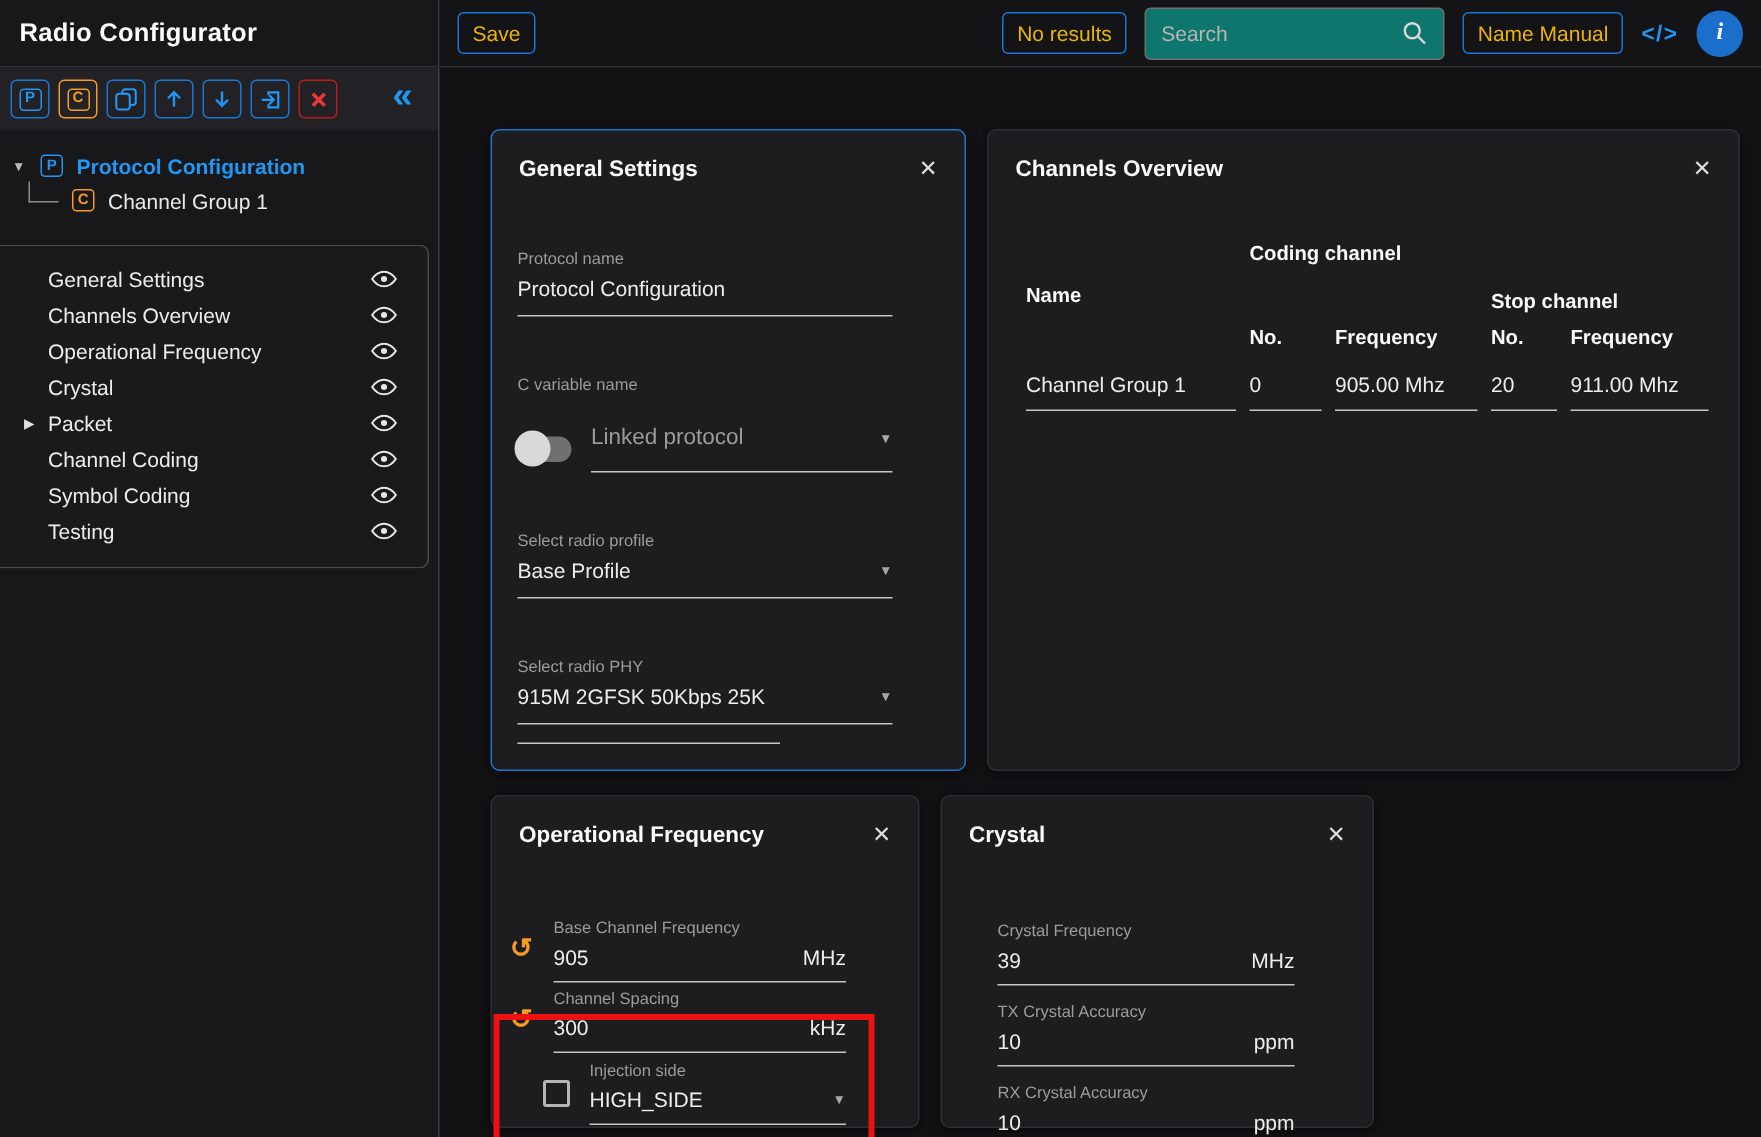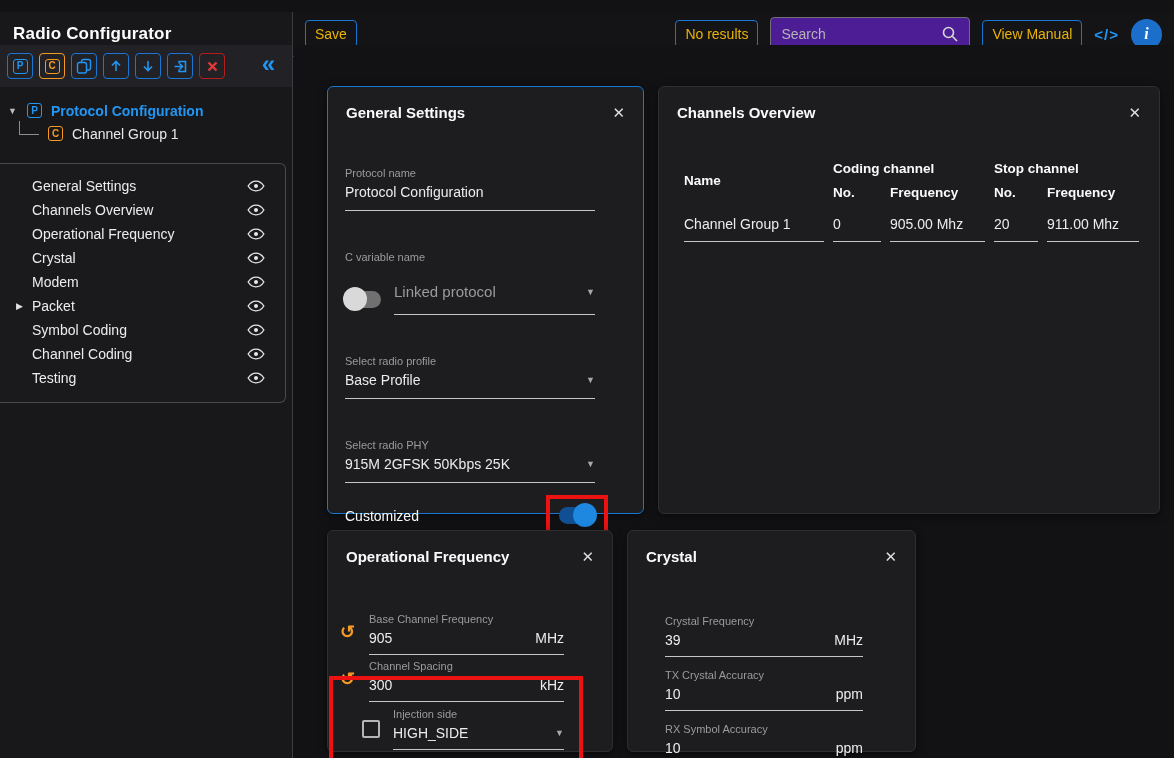--- a/index.html
+++ b/index.html
@@ -1,30 +1,30 @@
 <!DOCTYPE html>
 <html><head>
 <meta charset="utf-8">
 <style>
   * { margin:0; padding:0; box-sizing:border-box; }
   html,body { width:1174px; height:758px; overflow:hidden; background:#121215;
     font-family:"Liberation Sans", sans-serif; color:#e8e8e8; }
 
   
-  .topbar { position:absolute; top:12px; left:0; right:0; height:45px; display:flex; }
+  .topbar { position:absolute; top:0; left:0; right:0; height:45px; display:flex; }
   .topbar-left { width:293px; background:#18181b; border-right:1px solid #3c3c40;
     border-bottom:1px solid #333337; display:flex; align-items:center; padding-left:13px; }
   .app-title { font-size:17px; font-weight:bold; color:#fdfdfd; letter-spacing:.2px; }
   .topbar-right { flex:1; background:#141417; border-bottom:1px solid #333337;
     display:flex; align-items:center; padding:0 12px; gap:12px; }
   .btn-outline { color:#eab308; border:1px solid #1976d2; border-radius:4px; background:transparent;
     padding:5px 9px; font-size:14px; font-family:inherit; cursor:pointer; white-space:nowrap; }
   .spacer { flex:1; }
   .searchbox { width:200px; height:35px; border:1px solid #6f6f74; border-radius:4px;
-    background:#4c1d95; display:flex; align-items:center; padding:0 10px; gap:8px; }
+    background:#0f766e; display:flex; align-items:center; padding:0 10px; gap:8px; }
   .searchbox input { flex:1; background:transparent; border:none; outline:none; color:#d5d5d5;
     font-size:14px; font-family:inherit; min-width:0; }
   .searchbox input::placeholder { color:#b5b5b5; }
   .code-icon { color:#2196f3; font-size:15px; font-weight:bold; letter-spacing:1px; cursor:pointer; }
   .info-btn { width:31px; height:31px; border-radius:50%; background:#1b6ec9; color:#fff;
     display:flex; align-items:center; justify-content:center; font-size:16px; font-weight:bold;
     font-style:italic; font-family:"Liberation Serif", serif; cursor:pointer; }
 
   
   .sidebar { position:absolute; top:45px; left:0; width:293px; bottom:0; background:#18181b;
@@ -93,21 +93,21 @@
   .cust-label { font-size:14px; color:#fafafa; }
   .red-wrap { border:4px solid #ec1212; padding:8px 9px; display:flex; margin-right:-13px; }
   .cust-underline { border-bottom:1px solid #c6c6c6; width:175px; margin-top:3px; }
 
   
   .co-table { margin:40px 25px 0 25px; display:grid;
     grid-template-columns:140px 48px 95px 44px 92px; column-gap:9px; font-size:13.5px; }
   .co-h { font-weight:bold; color:#fafafa; }
   .h-name { grid-column:1; grid-row:1/3; align-self:center; }
   .h-start { grid-column:2/4; grid-row:1; padding-bottom:9px; }
-  .h-stop  { grid-column:4/6; grid-row:1; padding-bottom:9px; }
+  .h-stop  { grid-column:4/6; grid-row:1; padding-bottom:9px;margin-top:32px; }
   .h-sub { grid-row:2; }
   .co-cell { grid-row:3; margin-top:16px; padding-bottom:9px; border-bottom:1px solid #c6c6c6;
     font-size:14px; color:#ececec; }
 
   
   .of-fields { padding:0 48px 0 12px; margin-top:48px; position:relative; }
   .of-row { display:flex; align-items:flex-start; gap:9px; margin-bottom:5px; }
   .reset-icon { color:#f59a23; font-size:18px; font-weight:bold; width:20px; margin-top:10px;
     line-height:1; cursor:pointer; }
   .of-field { flex:1; }
@@ -137,21 +137,21 @@
     <button class="btn-outline">No results</button>
     <div class="searchbox">
       <input type="text" placeholder="Search" style="">
       <span>
         <svg class="icon" width="18" height="18" viewBox="0 0 18 18">
             <circle cx="7.5" cy="7.5" r="5" fill="none" stroke="#d8d8d8" stroke-width="1.6"></circle>
             <line x1="11.3" y1="11.3" x2="16" y2="16" stroke="#d8d8d8" stroke-width="1.6"></line>
           </svg>
       </span>
     </div>
-    <button class="btn-outline">View Manual</button>
+    <button class="btn-outline">Name Manual</button>
     <span class="code-icon">&lt;/&gt;</span>
     <span class="info-btn">i</span>
   </div>
 </div>
 
 <div class="sidebar">
 
   <div class="side-toolbar">
     <div class="tool-btn">
       <span class="badge blue">P</span>
@@ -247,52 +247,42 @@
       <span class="nav-caret"></span>
       <span class="nav-label">Crystal</span>
       <span class="eye-btn">
           <svg class="icon" width="18" height="14" viewBox="0 0 24 16">
             <path d="M12 1.5C6.5 1.5 2.6 6.3 1.5 8c1.1 1.7 5 6.5 10.5 6.5S21.4 9.7 22.5 8C21.4 6.3 17.5 1.5 12 1.5z" fill="none" stroke="#e6e6e6" stroke-width="1.8"></path>
             <circle cx="12" cy="8" r="2.7" fill="#e6e6e6"></circle>
           </svg>
         </span>
     </div>
     <div class="nav-row">
-      <span class="nav-caret"></span>
-      <span class="nav-label">Modem</span>
-      <span class="eye-btn">
-          <svg class="icon" width="18" height="14" viewBox="0 0 24 16">
-            <path d="M12 1.5C6.5 1.5 2.6 6.3 1.5 8c1.1 1.7 5 6.5 10.5 6.5S21.4 9.7 22.5 8C21.4 6.3 17.5 1.5 12 1.5z" fill="none" stroke="#e6e6e6" stroke-width="1.8"></path>
-            <circle cx="12" cy="8" r="2.7" fill="#e6e6e6"></circle>
-          </svg>
-        </span>
-    </div>
-    <div class="nav-row">
       <span class="nav-caret">▶</span>
       <span class="nav-label">Packet</span>
       <span class="eye-btn">
           <svg class="icon" width="18" height="14" viewBox="0 0 24 16">
             <path d="M12 1.5C6.5 1.5 2.6 6.3 1.5 8c1.1 1.7 5 6.5 10.5 6.5S21.4 9.7 22.5 8C21.4 6.3 17.5 1.5 12 1.5z" fill="none" stroke="#e6e6e6" stroke-width="1.8"></path>
             <circle cx="12" cy="8" r="2.7" fill="#e6e6e6"></circle>
           </svg>
         </span>
     </div>
     <div class="nav-row">
       <span class="nav-caret"></span>
+      <span class="nav-label">Channel Coding</span>
+      <span class="eye-btn">
+          <svg class="icon" width="18" height="14" viewBox="0 0 24 16">
+            <path d="M12 1.5C6.5 1.5 2.6 6.3 1.5 8c1.1 1.7 5 6.5 10.5 6.5S21.4 9.7 22.5 8C21.4 6.3 17.5 1.5 12 1.5z" fill="none" stroke="#e6e6e6" stroke-width="1.8"></path>
+            <circle cx="12" cy="8" r="2.7" fill="#e6e6e6"></circle>
+          </svg>
+        </span>
+    </div>
+    <div class="nav-row">
+      <span class="nav-caret"></span>
       <span class="nav-label">Symbol Coding</span>
-      <span class="eye-btn">
-          <svg class="icon" width="18" height="14" viewBox="0 0 24 16">
-            <path d="M12 1.5C6.5 1.5 2.6 6.3 1.5 8c1.1 1.7 5 6.5 10.5 6.5S21.4 9.7 22.5 8C21.4 6.3 17.5 1.5 12 1.5z" fill="none" stroke="#e6e6e6" stroke-width="1.8"></path>
-            <circle cx="12" cy="8" r="2.7" fill="#e6e6e6"></circle>
-          </svg>
-        </span>
-    </div>
-    <div class="nav-row">
-      <span class="nav-caret"></span>
-      <span class="nav-label">Channel Coding</span>
       <span class="eye-btn">
           <svg class="icon" width="18" height="14" viewBox="0 0 24 16">
             <path d="M12 1.5C6.5 1.5 2.6 6.3 1.5 8c1.1 1.7 5 6.5 10.5 6.5S21.4 9.7 22.5 8C21.4 6.3 17.5 1.5 12 1.5z" fill="none" stroke="#e6e6e6" stroke-width="1.8"></path>
             <circle cx="12" cy="8" r="2.7" fill="#e6e6e6"></circle>
           </svg>
         </span>
     </div>
     <div class="nav-row">
       <span class="nav-caret"></span>
       <span class="nav-label">Testing</span>
@@ -338,28 +328,20 @@
           <span>Base Profile</span>
           <span class="dd-caret">▼</span>
         </div>
       </div>
       <div class="field">
         <div class="f-label">Select radio PHY</div>
         <div class="f-value-row">
           <span>915M 2GFSK 50Kbps 25K</span>
           <span class="dd-caret">▼</span>
         </div>
-      </div>
-      <div class="cust-row">
-        <span class="cust-label">Customized</span>
-        <span class="red-wrap">
-          <span class="toggle on">
-              <span class="knob"></span>
-            </span>
-        </span>
       </div>
       <div class="cust-underline"></div>
     </div>
   </div>
 
   <div class="card" id="card-co">
     <div class="card-head">
       <span class="card-title">Channels Overview</span>
       <span class="close-btn">✕</span>
     </div>
@@ -433,21 +415,21 @@
         </div>
       </div>
       <div class="cr-field">
         <div class="f-label">TX Crystal Accuracy</div>
         <div class="unit-row">
           <span>10</span>
           <span>ppm</span>
         </div>
       </div>
       <div class="cr-field">
-        <div class="f-label">RX Symbol Accuracy</div>
+        <div class="f-label">RX Crystal Accuracy</div>
         <div class="unit-row">
           <span>10</span>
           <span>ppm</span>
         </div>
       </div>
     </div>
   </div>
 
 </div>
 

